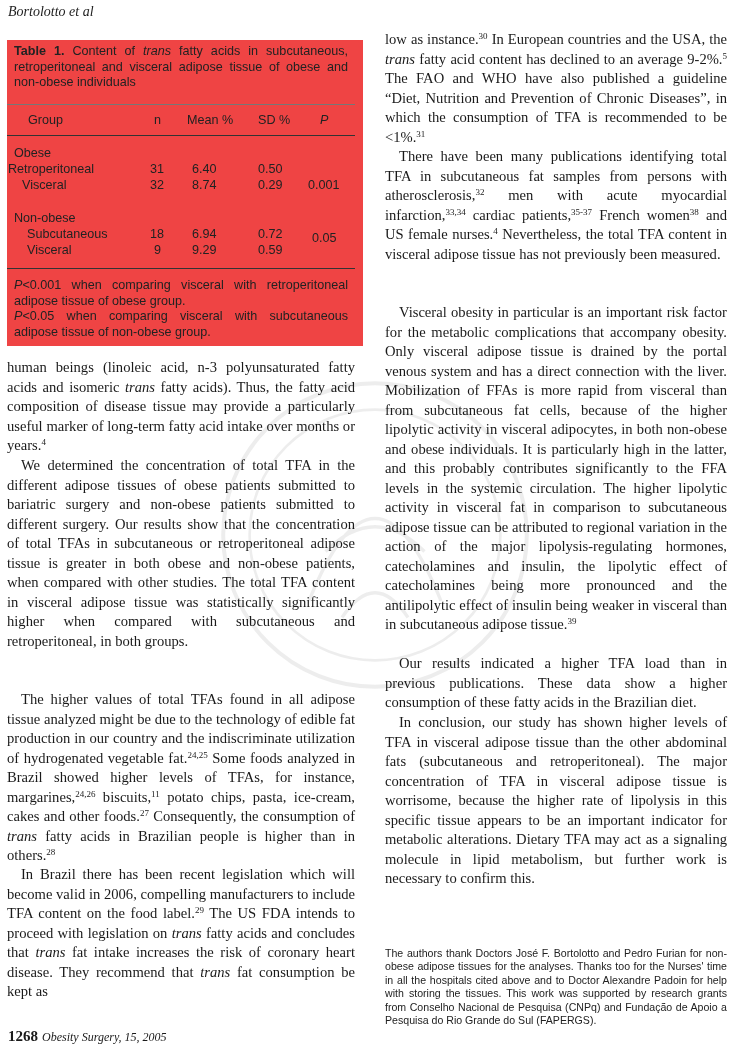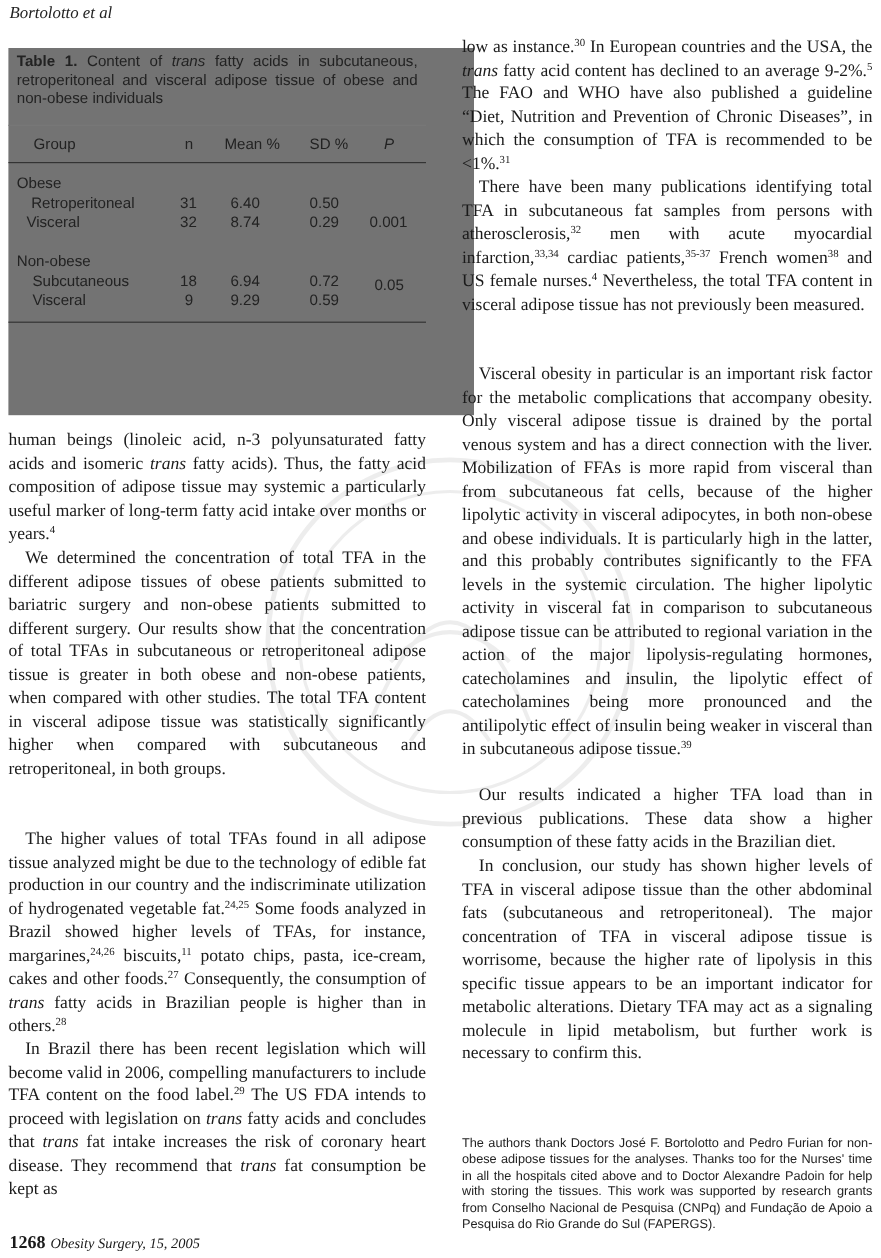--- a/index.html
+++ b/index.html
@@ -10,22 +10,22 @@
   .running-head {
     position: absolute; left: 8px; top: 4px;
     font-style: italic; font-size: 14px; color: #222;
   }
   .watermark {
     position: absolute; left: 210px; top: 370px; width: 330px; height: 330px;
     opacity: 0.10; pointer-events: none;
   }
 
   .table-box {
-    position: absolute; left: 7px; top: 40px; width: 388px; height: 306px;
-    background: #737373;
+    position: absolute; left: 7px; top: 40px; width: 356px; height: 306px;
+    background: #ef4444;
     font-family: "Liberation Sans", "DejaVu Sans", sans-serif; font-size: 12.6px; color: #222;
   }
   .table-caption {
     position: absolute; left: 7px; top: 4px; width: 334px; line-height: 15.5px;
     text-align: justify;
   }
   .table-caption b { font-weight: bold; }
   .rule { position: absolute; left: 0; width: 348px; height: 1px; background: #333; }
   .rule.thin { background: #777; }
   .th, .td { position: absolute; white-space: nowrap; }
@@ -72,21 +72,21 @@
   <div class="rule thin" style="top:64px"></div>
 
   <div class="th" style="left:21px;top:73px">Group</div>
   <div class="th" style="left:147px;top:73px">n</div>
   <div class="th" style="left:180px;top:73px">Mean %</div>
   <div class="th" style="left:251px;top:73px">SD %</div>
   <div class="th" style="left:313px;top:73px;font-style:italic">P</div>
   <div class="rule" style="top:95px"></div>
 
   <div class="group-head" style="top:106px">Obese</div>
-  <div class="td" style="left:19px;top:122px">Retroperitoneal</div>
+  <div class="td" style="left:1px;top:122px">Retroperitoneal</div>
   <div class="td" style="left:143px;top:122px">31</div>
   <div class="td" style="left:185px;top:122px">6.40</div>
   <div class="td" style="left:251px;top:122px">0.50</div>
   <div class="td" style="left:301px;top:122px"></div>
 
   <div class="td" style="left:15px;top:138px">Visceral</div>
   <div class="td" style="left:143px;top:138px">32</div>
   <div class="td" style="left:185px;top:138px">8.74</div>
   <div class="td" style="left:251px;top:138px">0.29</div>
   <div class="td" style="left:301px;top:138px">0.001</div>
@@ -99,24 +99,28 @@
   <div class="td" style="left:301px;top:187px"></div>
 
   <div class="td" style="left:20px;top:203px">Visceral</div>
   <div class="td" style="left:147px;top:203px">9</div>
   <div class="td" style="left:185px;top:203px">9.29</div>
   <div class="td" style="left:251px;top:203px">0.59</div>
   <div class="td" style="left:305px;top:191px">0.05</div>
 
   <div class="rule" style="top:228px"></div>
 
+  <div class="footnotes">
+    <div><i>P</i><span>&lt;0.001 when comparing visceral with retroperitoneal adipose tissue of obese group.</span></div>
+    <div><i>P</i><span>&lt;0.05 when comparing visceral with subcutaneous adipose tissue of non-obese group.</span></div>
+  </div>
 </div>
 
 <div class="para" style="left:7px;top:358px;width:348px">
-  <span>human beings (linoleic acid, n-3 polyunsaturated fatty acids and isomeric </span><i>trans</i><span> fatty acids). Thus, the fatty acid composition of adipose tissue may systemic a particularly useful marker of long-term fatty acid intake over months or years.</span><sup>4</sup>
+  <span>human beings (linoleic acid, n-3 polyunsaturated fatty acids and isomeric </span><i>trans</i><span> fatty acids). Thus, the fatty acid composition of disease tissue may provide a particularly useful marker of long-term fatty acid intake over months or years.</span><sup>4</sup>
 </div>
 <div class="para" style="left:7px;top:456px;width:348px">
   <span class="indent"></span><span>We determined the concentration of total TFA in the different adipose tissues of obese patients submitted to bariatric surgery and non-obese patients submitted to different surgery. Our results show that the concentration of total TFAs in subcutaneous or retroperitoneal adipose tissue is greater in both obese and non-obese patients, when compared with other studies. The total TFA content in visceral adipose tissue was statistically significantly higher when compared with subcutaneous and retroperitoneal, in both groups.</span>
 </div>
 <div class="para" style="left:7px;top:690px;width:348px">
   <span class="indent"></span><span>The higher values of total TFAs found in all adipose tissue analyzed might be due to the technology of edible fat production in our country and the indiscriminate utilization of hydrogenated vegetable fat.</span><sup>24,25</sup><span> Some foods analyzed in Brazil showed higher levels of TFAs, for instance, margarines,</span><sup>24,26</sup><span> biscuits,</span><sup>11</sup><span> potato chips, pasta, ice-cream, cakes and other foods.</span><sup>27</sup><span> Consequently, the consumption of </span><i>trans</i><span> fatty acids in Brazilian people is higher than in others.</span><sup>28</sup>
 </div>
 <div class="para" style="left:7px;top:865px;width:348px">
   <span class="indent"></span><span>In Brazil there has been recent legislation which will become valid in 2006, compelling manufacturers to include TFA content on the food label.</span><sup>29</sup><span> The US FDA intends to proceed with legislation on </span><i>trans</i><span> fatty acids and concludes that </span><i>trans</i><span> fat intake increases the risk of coronary heart disease. They recommend that </span><i>trans</i><span> fat consumption be kept as</span>
 </div>

